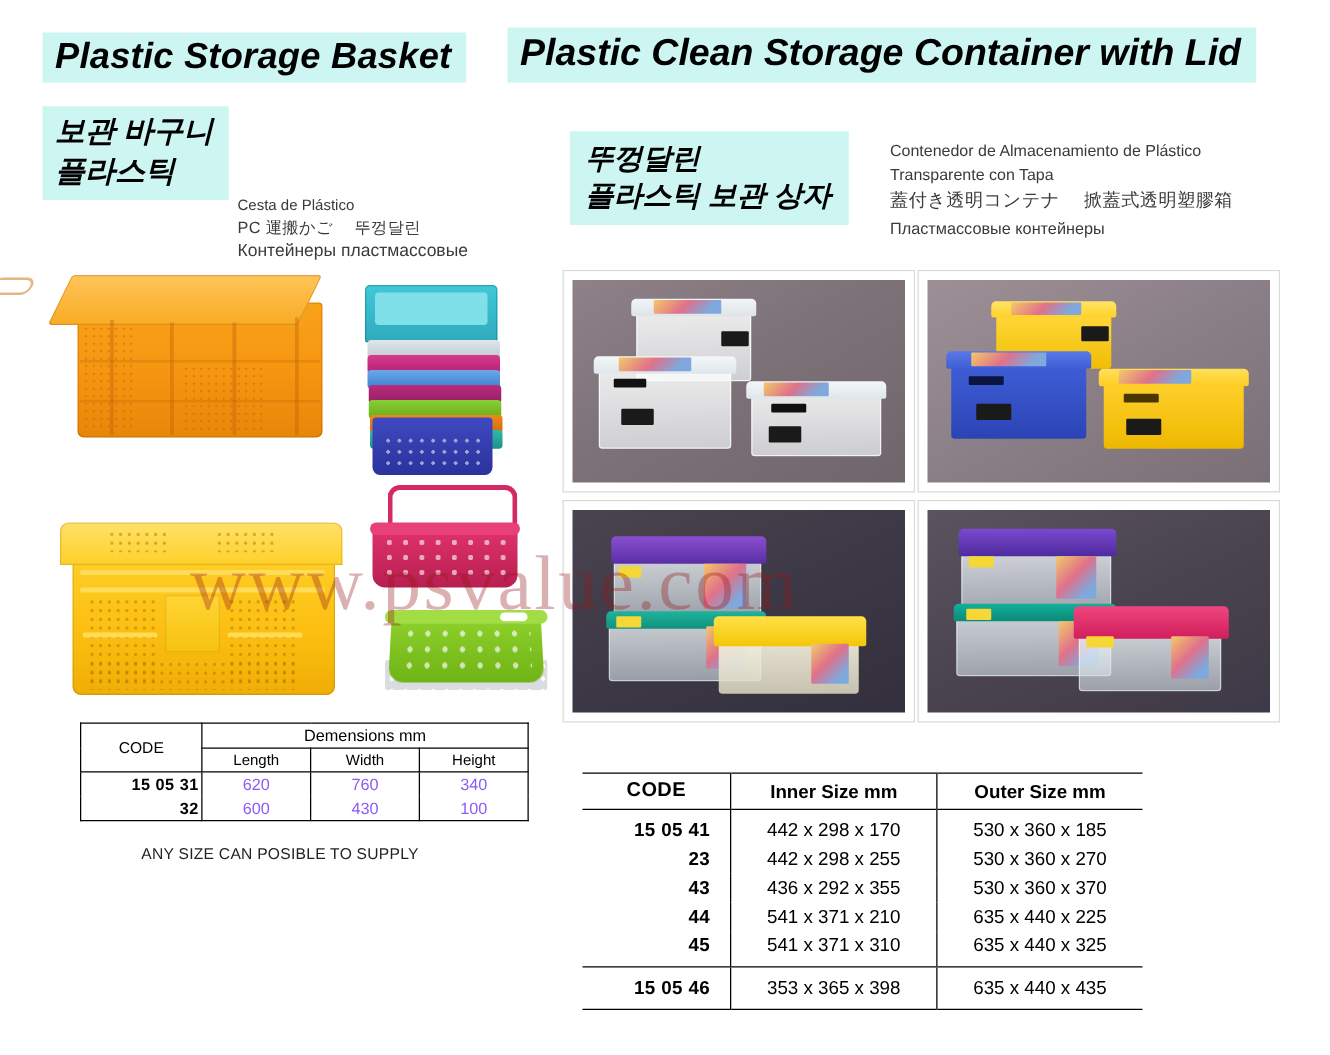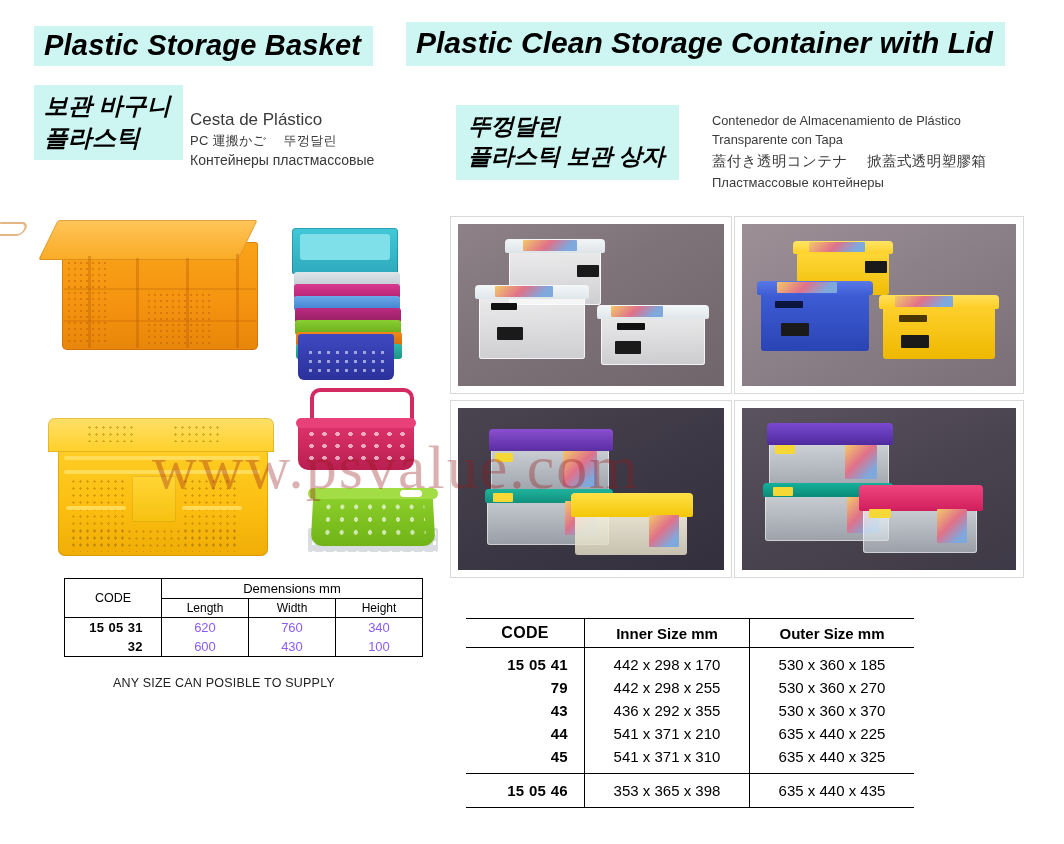--- a/index.html
+++ b/index.html
@@ -20,21 +20,21 @@
 
   .kr-hl{
     background:#cdf6f3;color:#000;font-weight:bold;font-style:italic;
     line-height:1.32;white-space:nowrap;
   }
   #kr-left{left:34px;top:85px;font-size:24px;padding:5px 12px 7px 10px;}
   #kr-right{left:456px;top:105px;font-size:23px;padding:6px 14px 8px 12px;}
 
   .desc{color:#3a3a3a;line-height:1.42;white-space:nowrap;}
   #desc-left{left:190px;top:108px;font-size:14px;}
-  #desc-left .l1{font-size:17px;}
+  #desc-left .l1{font-size:12px;margin-top:48px;}
   #desc-left .l2{font-size:13px;letter-spacing:.3px;}
   #desc-left .l3{font-size:14px;}
   #desc-right{left:712px;top:112px;font-size:13px;line-height:1.45;}
   #desc-right .l1{font-size:12.8px;}
   #desc-right .l2{font-size:12.8px;}
   #desc-right .l3{font-size:14.5px;letter-spacing:.4px;margin-top:2px;}
   #desc-right .l4{font-size:13px;margin-top:2px;}
 
   
   #left-photos{left:40px;top:210px;width:405px;height:360px;}
@@ -178,21 +178,21 @@
   }
 
   
   table{border-collapse:collapse;}
   #table-left{left:64px;top:578px;}
   #table-left table{font-size:12.5px;color:#000;}
   #table-left td,#table-left th{border:1px solid #000;padding:2px 4px;text-align:center;font-weight:normal;}
   #table-left .code-h{width:88px;}
   #table-left .dim-h{font-size:13px;}
   #table-left .sub{font-size:12px;}
-  #table-left .code-c{text-align:right;font-weight:bold;font-size:13px;padding-right:18px;letter-spacing:.4px;}
+  #table-left .code-c{text-align:right;font-weight:bold;font-size:13px;padding-right:2px;letter-spacing:.4px;}
   #table-left .val{font-size:13px;color:#8b5cf6;}
   #note-left{left:64px;top:676px;width:320px;text-align:center;font-size:12.5px;color:#222;letter-spacing:.2px;}
 
   #table-right{left:466px;top:618px;}
   #table-right table{font-size:15px;color:#000;}
   #table-right th,#table-right td{padding:3px 6px;text-align:center;}
   #table-right th{font-weight:bold;font-size:16px;padding:5px 6px;}
   #table-right .vline{border-left:1.6px solid #000;}
   #table-right .hline-top{border-top:1.6px solid #000;}
   #table-right .hline-bot{border-bottom:1.6px solid #000;}
@@ -412,21 +412,21 @@
       <th class="code-c hline-top" style="text-align:center;padding-right:6px;">CODE</th>
       <th class="size-c vline hline-top">Inner Size mm</th>
       <th class="size-c vline hline-top">Outer Size mm</th>
     </tr>
     <tr>
       <td class="code-c" style="padding-top:8px;">15 05 41</td>
       <td class="size-c vline" style="padding-top:8px;">442 x 298 x 170</td>
       <td class="size-c vline" style="padding-top:8px;">530 x 360 x 185</td>
     </tr>
     <tr>
-      <td class="code-c">79</td>
+      <td class="code-c">23</td>
       <td class="size-c vline">442 x 298 x 255</td>
       <td class="size-c vline">530 x 360 x 270</td>
     </tr>
     <tr>
       <td class="code-c">43</td>
       <td class="size-c vline">436 x 292 x 355</td>
       <td class="size-c vline">530 x 360 x 370</td>
     </tr>
     <tr>
       <td class="code-c">44</td>

